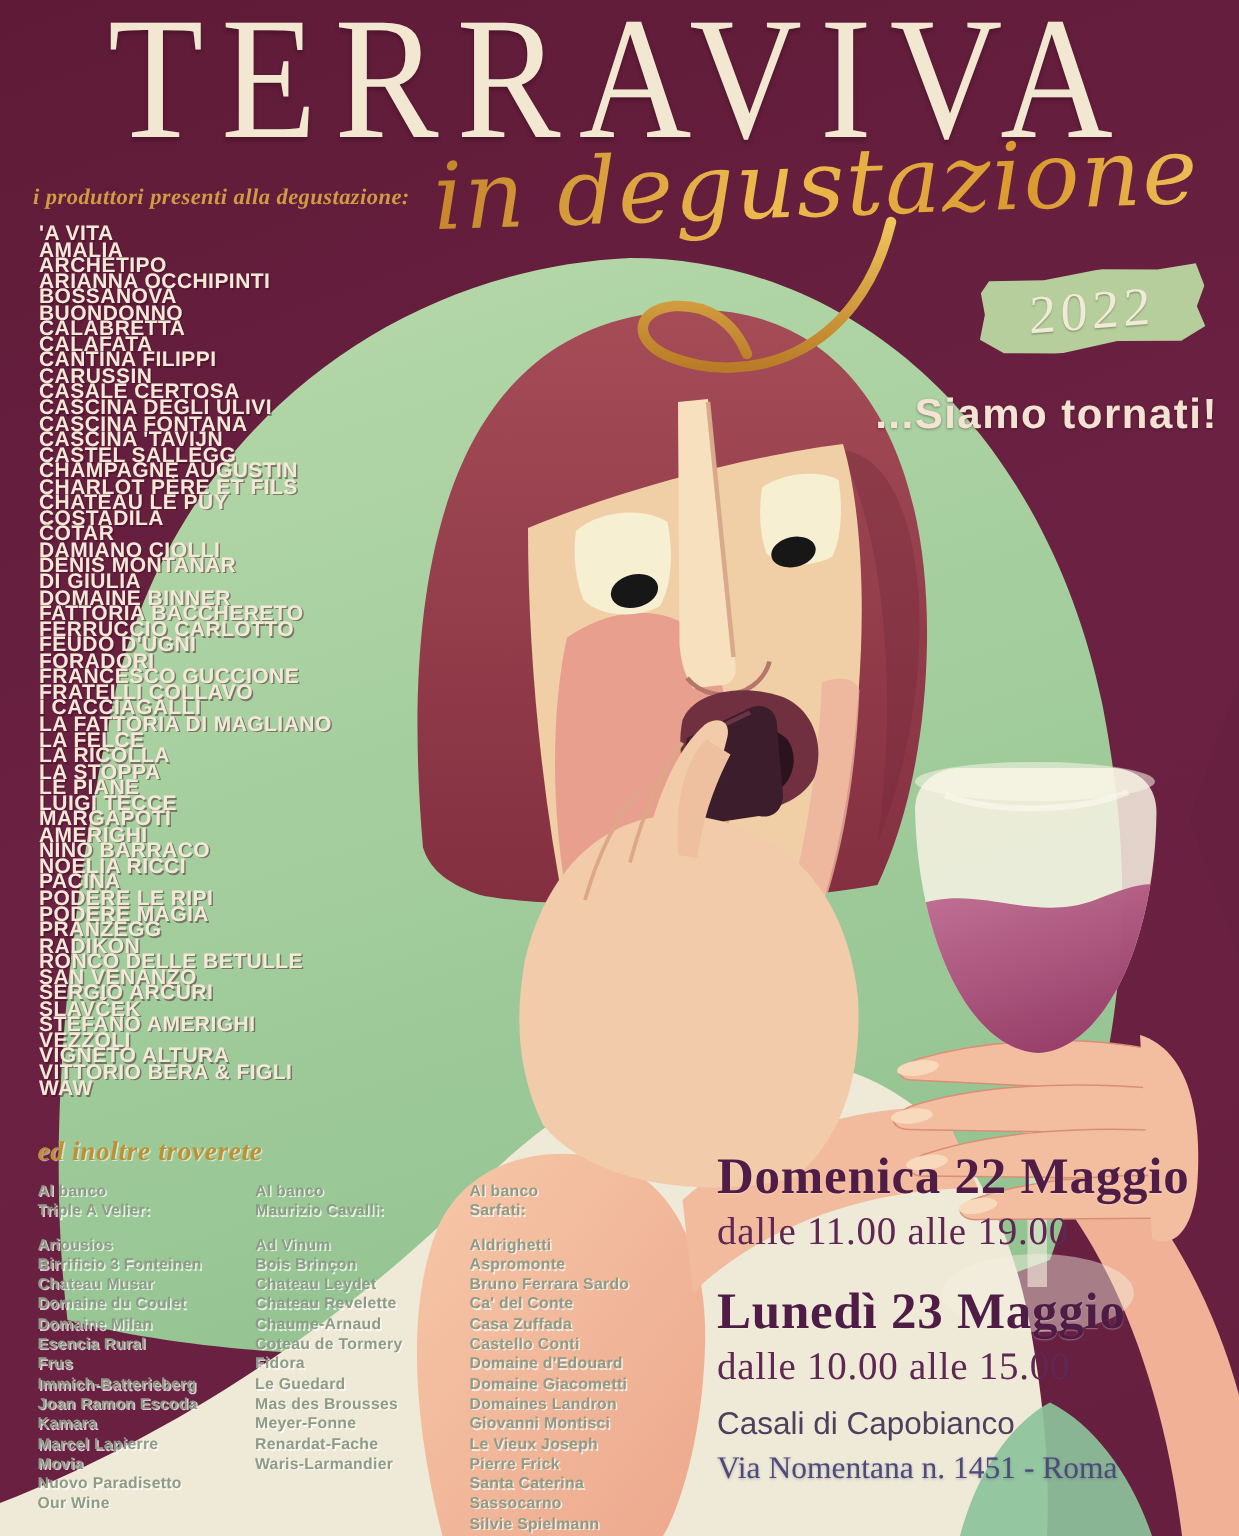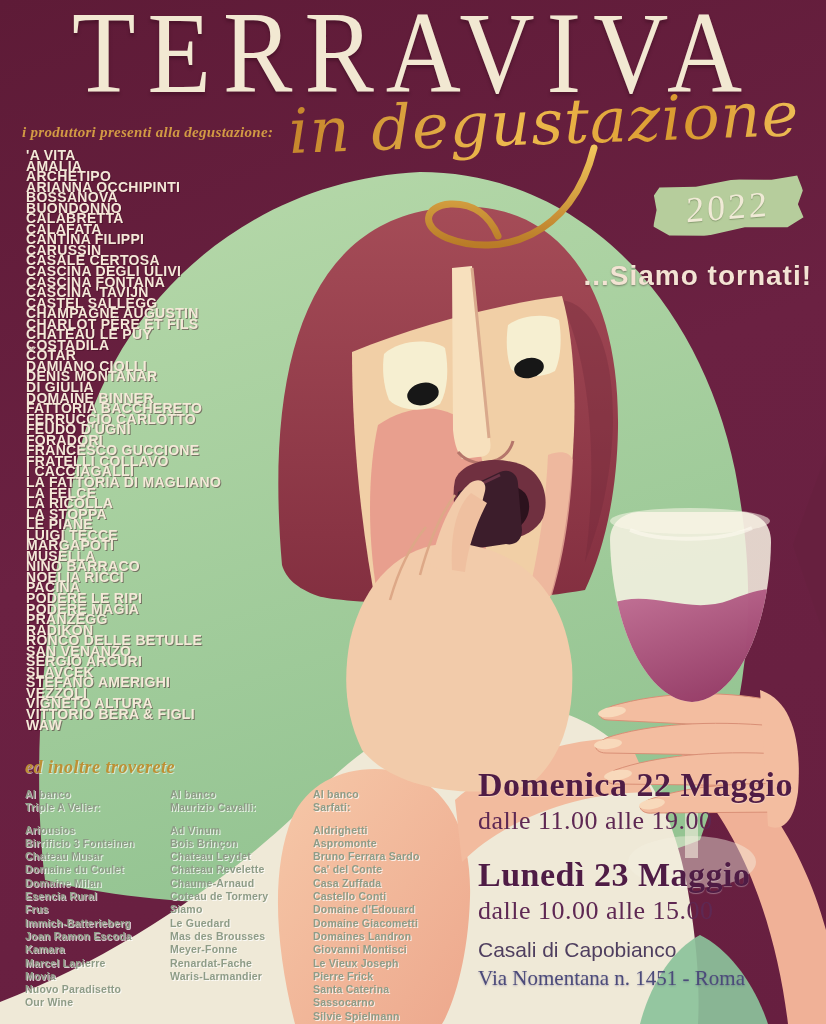--- a/index.html
+++ b/index.html
@@ -239,21 +239,21 @@
       <div class="prod-line">FRANCESCO GUCCIONE</div>
       <div class="prod-line">FRATELLI COLLAVO</div>
       <div class="prod-line">I CACCIAGALLI</div>
       <div class="prod-line">LA FATTORIA DI MAGLIANO</div>
       <div class="prod-line">LA FELCE</div>
       <div class="prod-line">LA RICOLLA</div>
       <div class="prod-line">LA STOPPA</div>
       <div class="prod-line">LE PIANE</div>
       <div class="prod-line">LUIGI TECCE</div>
       <div class="prod-line">MARGAPOTI</div>
-      <div class="prod-line">MUSELLA</div>
+      <div class="prod-line">AMERIGHI</div>
       <div class="prod-line">NINO BARRACO</div>
       <div class="prod-line">NOELIA RICCI</div>
       <div class="prod-line">PACINA</div>
       <div class="prod-line">PODERE LE RIPI</div>
       <div class="prod-line">PODERE MAGIA</div>
       <div class="prod-line">PRANZEGG</div>
       <div class="prod-line">RADIKON</div>
       <div class="prod-line">RONCO DELLE BETULLE</div>
       <div class="prod-line">SAN VENANZO</div>
       <div class="prod-line">SERGIO ARCURI</div>
@@ -297,21 +297,21 @@
         <div class="col-intro-line">Maurizio Cavalli:</div>
       </div>
     <div class="gap"></div>
     <div>
         <div class="col-line">Ad Vinum</div>
         <div class="col-line">Bois Brinçon</div>
         <div class="col-line">Chateau Leydet</div>
         <div class="col-line">Chateau Revelette</div>
         <div class="col-line">Chaume-Arnaud</div>
         <div class="col-line">Coteau de Tormery</div>
-        <div class="col-line">Siamo</div>
+        <div class="col-line">Fidora</div>
         <div class="col-line">Le Guedard</div>
         <div class="col-line">Mas des Brousses</div>
         <div class="col-line">Meyer-Fonne</div>
         <div class="col-line">Renardat-Fache</div>
         <div class="col-line">Waris-Larmandier</div>
       </div>
   </div>
 
   <div class="abs col col-3">
     <div>

